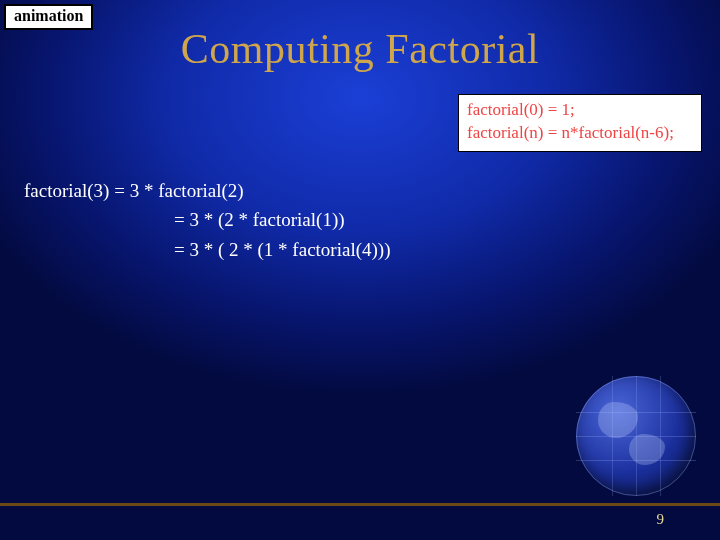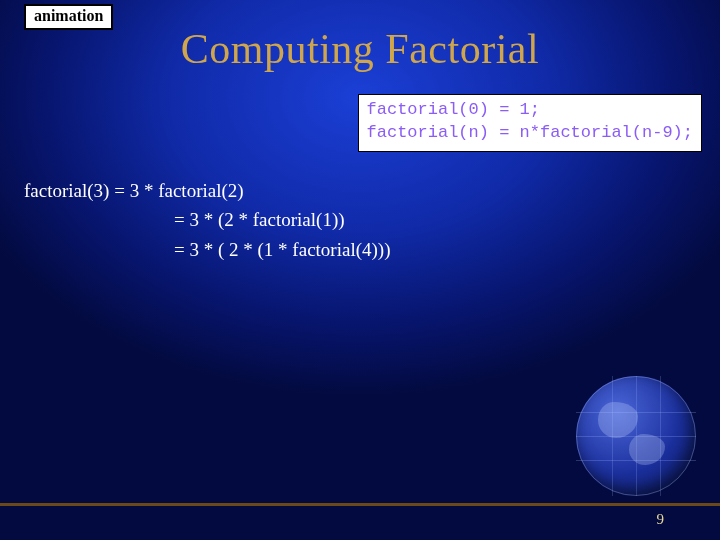--- a/index.html
+++ b/index.html
@@ -8,37 +8,35 @@
     width:720px;height:540px;
     background:
       radial-gradient(ellipse 420px 300px at 50% 18%, #1b3fd6 0%, #102aa8 45%, #07156e 75%, #030a3f 100%);
   }
   .tag{
     position:absolute;top:4px;left:4px;
     background:#fff;border:2px solid #000;
     padding:2px 8px 4px 8px;
     font-weight:bold;font-size:16px;color:#000;
     line-height:1;
-    margin-left:20px;
   }
   .title{
     position:absolute;top:25px;left:0;right:0;
     text-align:center;
     font-size:42px;color:#cfa64b;
     font-weight:normal;
     letter-spacing:0.5px;
   }
   .defbox{
     position:absolute;top:94px;right:18px;
     background:#fff;border:1px solid #000;
     padding:4px 8px 6px 8px;
-    font-size:17px;line-height:1.35;color:#8b5cf6;
+    font-size:17px;line-height:1.35;color:#ef4444;
     text-align:left;
     min-width:226px;
-    font-family:Liberation Mono, monospace;
   }
   .body{
     position:absolute;top:176px;left:24px;
     color:#fff;font-size:19px;line-height:1.55;
   }
   .body .indent{padding-left:150px;}
   .footer-rule{
     position:absolute;left:0;right:0;bottom:34px;
     height:3px;background:#6b4a18;
   }
@@ -71,21 +69,21 @@
 <body>
 
 <div class="slide">
 
   <div class="tag">animation</div>
 
   <div class="title">Computing Factorial</div>
 
   <div class="defbox">
     <div>factorial(0) = 1;</div>
-    <div>factorial(n) = n*factorial(n-9);</div>
+    <div>factorial(n) = n*factorial(n-6);</div>
   </div>
 
   <div class="body">
     <div>factorial(3) = 3 * factorial(2)</div>
     <div class="indent">= 3 * (2 * factorial(1))</div>
     <div class="indent">= 3 * ( 2 * (1 * factorial(4)))</div>
   </div>
 
   <div class="globe">
     <div class="sphere"></div>

